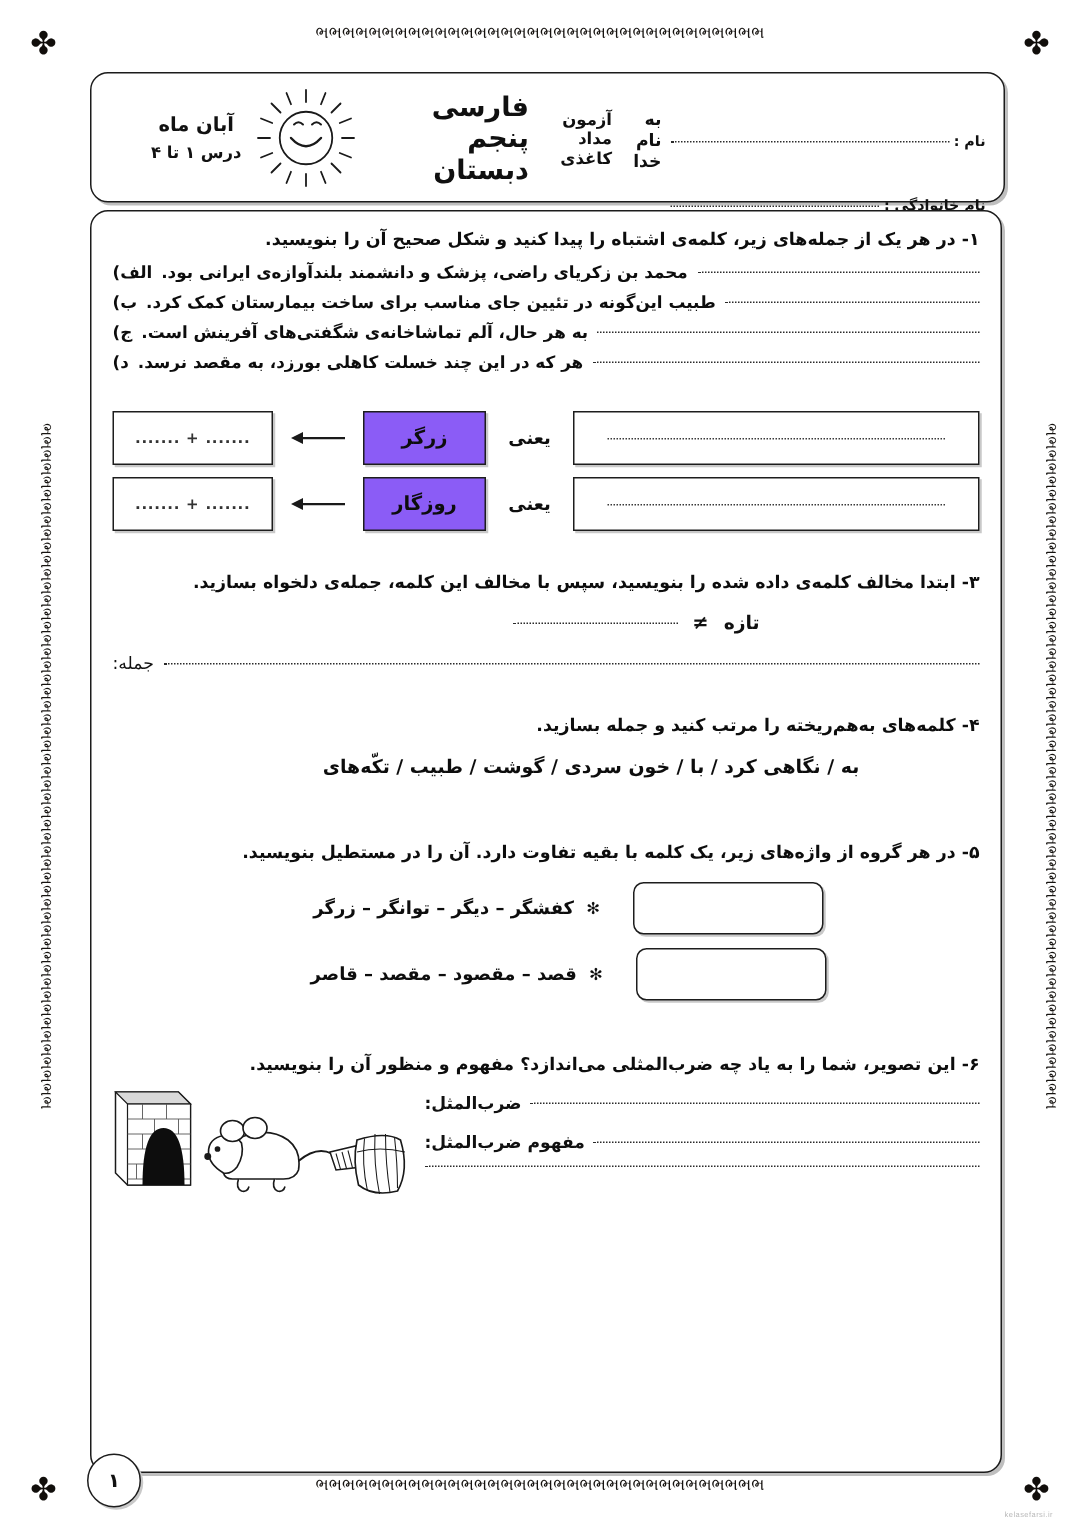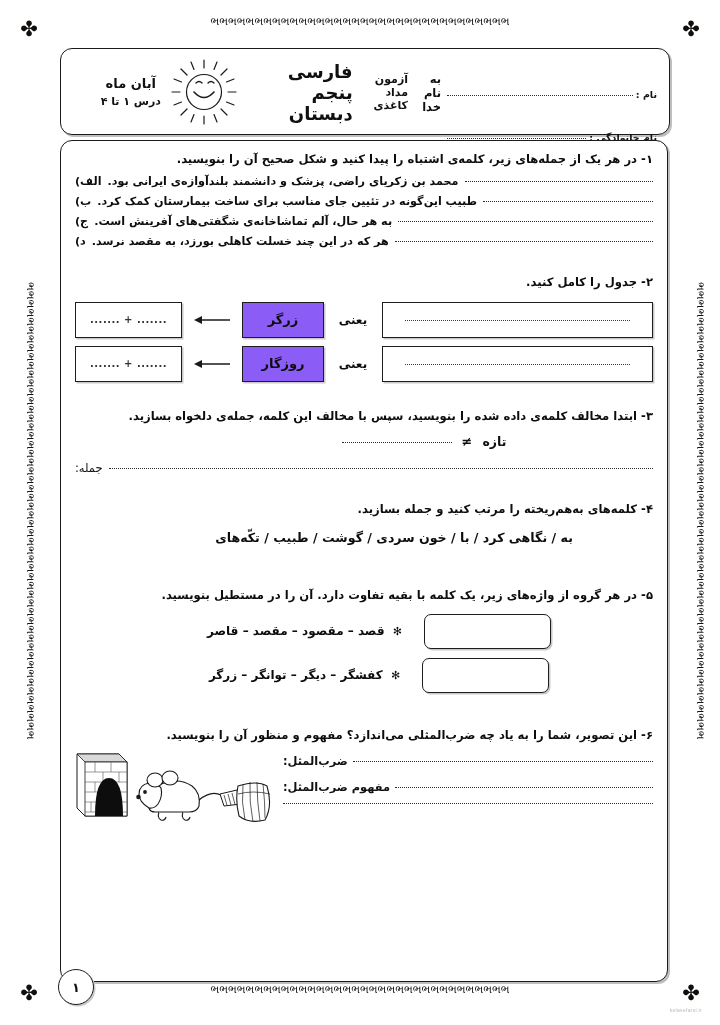--- a/index.html
+++ b/index.html
@@ -526,21 +526,20 @@
         </div>
 
         <div class="sub-line">
           <span class="dots-fill"></span>
           <span class="txt">هر که در این چند خسلت کاهلی بورزد، به مقصد نرسد.</span>
           <span class="txt">د)</span>
         </div>
       </div>
 
       <div class="q" style="margin-top:26px;">
-        <div class="q-title">۲- جدول را کامل کنید.</div>
 
         <div class="q2-rows">
 
           <div class="q2-row">
             <div class="cell-blank">
               <span class="inner-dots"></span>
             </div>
             <div class="cell-yani">یعنی</div>
             <div class="cell-word">زرگر</div>
             <div class="arrow-cell">
@@ -591,29 +590,29 @@
       </div>
 
       <div class="q" style="margin-top:42px;">
         <div class="q-title">۵- در هر گروه از واژه‌های زیر، یک کلمه با بقیه تفاوت دارد. آن را در مستطیل بنویسید.</div>
 
         <div class="q5-rows">
           <div class="q5-row">
             <div class="q5-box"></div>
             <div class="q5-words">
               <span class="star">✻</span>
-              <span>قصد – مقصود – مقصد – قاصر</span>
+              <span>کفشگر – دیگر – توانگر – زرگر</span>
             </div>
           </div>
 
           <div class="q5-row">
             <div class="q5-box"></div>
             <div class="q5-words">
               <span class="star">✻</span>
-              <span>کفشگر – دیگر – توانگر – زرگر</span>
+              <span>قصد – مقصود – مقصد – قاصر</span>
             </div>
           </div>
         </div>
       </div>
 
       <div class="q" style="margin-top:34px;">
         <div class="q-title">۶- این تصویر، شما را به یاد چه ضرب‌المثلی می‌اندازد؟ مفهوم و منظور آن را بنویسید.</div>
 
         <div class="q6-body">
 

